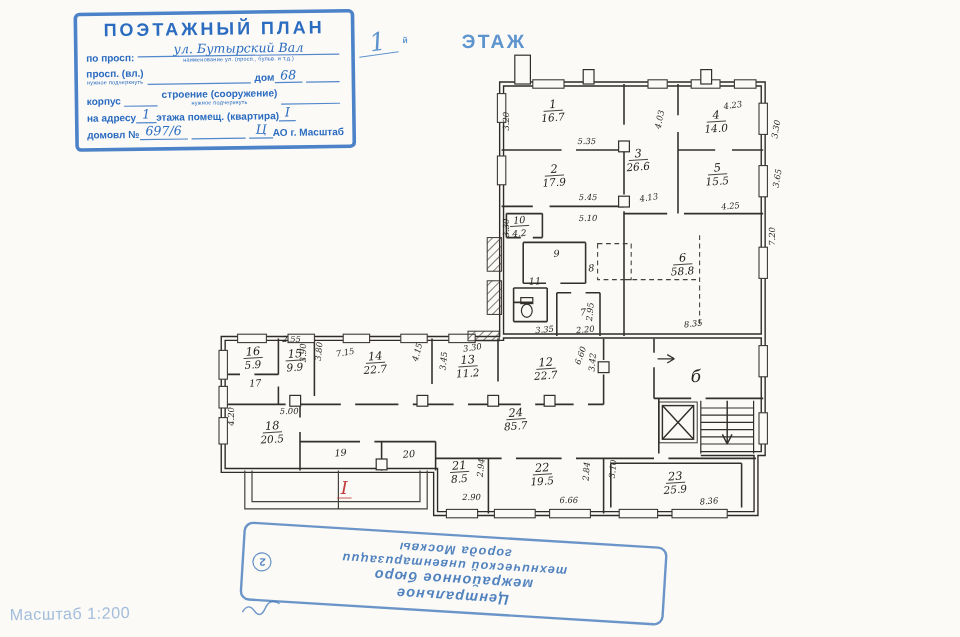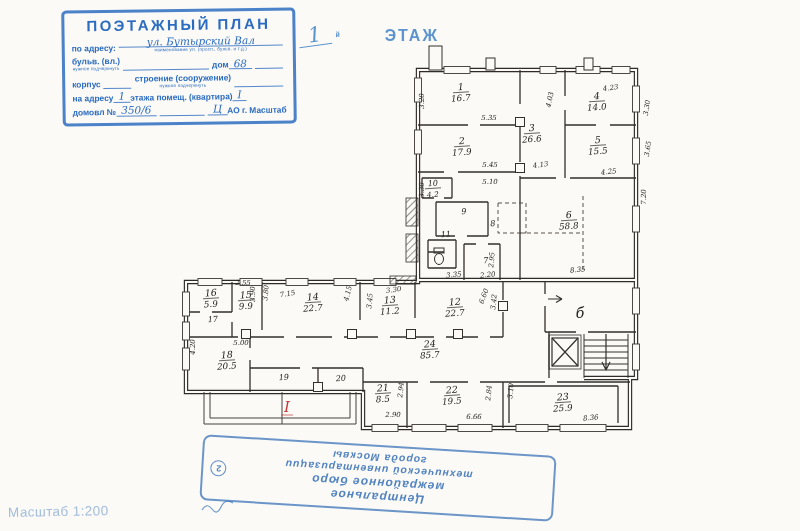--- a/index.html
+++ b/index.html
@@ -270,29 +270,29 @@
       <text x="580" y="318" class="zone-label">б</text>
       <text x="287" y="412" class="mark" style="fill: rgb(194, 59, 59);">I</text>
       <line x1="281" y1="415" x2="293" y2="415" class="num-underline" style="stroke: rgb(194, 59, 59);"></line>
     </g>
 </svg>
 
 <div class="stamp">
   <div class="stamp-border">
     <div class="stamp-title">ПОЭТАЖНЫЙ ПЛАН</div>
     <div class="srow">
-      <span>по адресу:</span>
+      <span>по просп:</span>
       <span class="fill">
         <span class="val center">ул. Бутырский Вал</span>
         <span class="sub">наименование ул. (просп., бульв. и т.д.)</span>
       </span>
     </div>
     <div class="srow">
       <span class="lblstack">
-        <span>бульв. (вл.)</span>
+        <span>просп. (вл.)</span>
         <span class="sub">нужное подчеркнуть</span>
       </span>
       <span class="blank"></span>
       <span>дом</span>
       <span class="val">68</span>
       <span class="blank short"></span>
     </div>
     <div class="srow">
       <span>корпус</span>
       <span class="blank short"></span>
@@ -303,21 +303,21 @@
       <span class="blank"></span>
     </div>
     <div class="srow">
       <span>на адресу</span>
       <span class="val center">1</span>
       <span>этажа помещ. (квартира)</span>
       <span class="val center">I</span>
     </div>
     <div class="srow">
       <span>домовл №</span>
-      <span class="val center">350/6</span>
+      <span class="val center">697/6</span>
       <span class="blank"></span>
       <span class="val center">Ц</span>
       <span>АО г. Масштаб</span>
     </div>
   </div>
 </div>
 
 <div class="floor-title">
   <span class="ft-num">1</span>
   <span class="ft-suffix">й</span>

